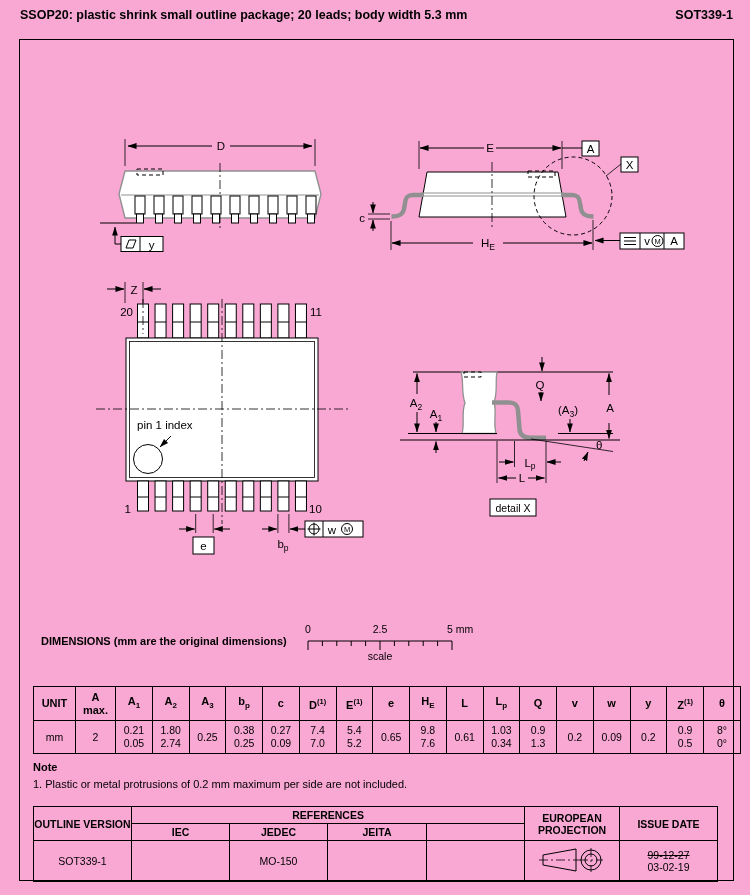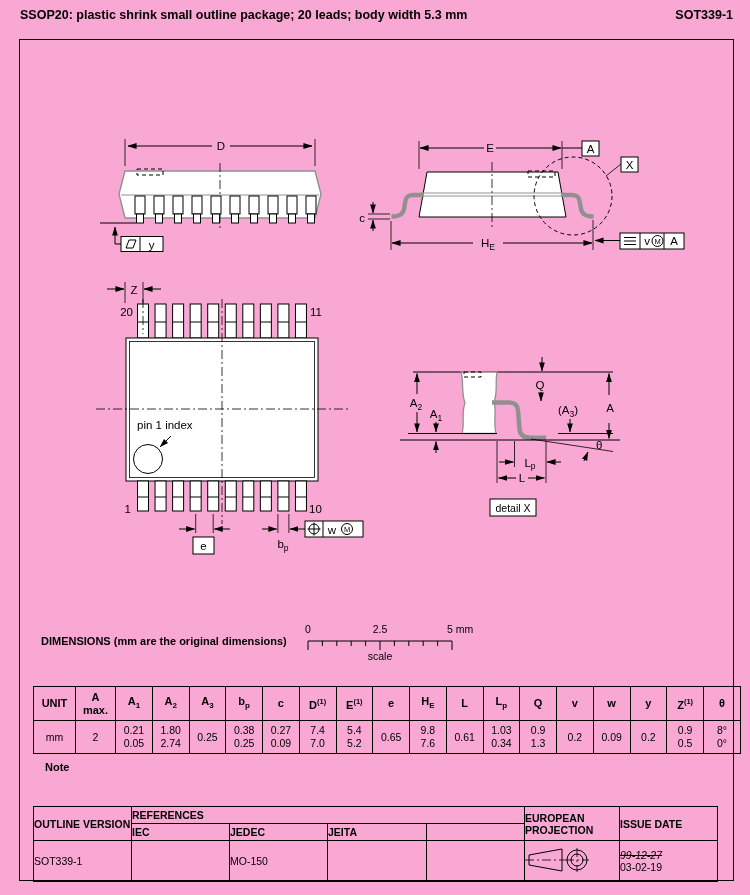--- a/index.html
+++ b/index.html
@@ -24,29 +24,29 @@
 
   .dims-title { position:absolute; left:33px; top:635px; font-size:11px; font-weight:bold;padding-left:8px; }
   table.dtable { position:absolute; left:33px; top:686px; width:708px;
                  border-collapse:collapse; table-layout:fixed; text-align:center; }
   .dtable th, .dtable td { border:1.2px solid #000; padding:0; vertical-align:middle; }
   .dtable th { font-size:11px; font-weight:bold; height:33px; line-height:13px; }
   .dtable td { font-size:10.5px; height:32px; line-height:13px; }
   .dtable sub { font-size:8px; }
   .dtable sup { font-size:7.5px; }
 
-  .note { position:absolute; left:45px; top:761px; font-size:11px; }
+  .note { position:absolute; left:33px; top:761px; font-size:11px; }
   .note-h { font-weight:bold; margin-bottom:5px; }
 
   table.ftable { position:absolute; left:33px; top:806px; width:684px;
-                 border-collapse:collapse; table-layout:fixed; text-align:left; }
+                 border-collapse:collapse; table-layout:fixed; text-align:center; }
   .ftable td { border:1.2px solid #000; padding:0; vertical-align:middle; }
   .ftable .hcell { font-size:10.5px; font-weight:bold; height:16px; line-height:12px; }
   .ftable .vcell { font-size:10.5px; height:40px; }
-  .strike { text-decoration:line-through;font-style:italic; }
+  .strike { text-decoration:line-through; }
 </style>
 </head>
 <body>
 
 <div class="page">
 
   <span class="hdr-title">SSOP20: plastic shrink small outline package; 20 leads; body width 5.3 mm</span>
   <span class="hdr-id">SOT339-1</span>
   <div class="frame"></div>
 
@@ -407,20 +407,21 @@
           <td>
             <div>8°</div>
             <div>0°</div>
           </td>
         </tr>
       </tbody>
   </table>
 
   <div class="note">
     <div class="note-h">Note</div>
+    <div class="note-i">1. Plastic or metal protrusions of 0.2 mm maximum per side are not included.</div>
   </div>
 
   <table class="ftable">
     <colgroup>
       <col style="width:98px">
         <col style="width:98px">
         <col style="width:98px">
       <col style="width:99px">
         <col style="width:98px">
         <col style="width:95px">

